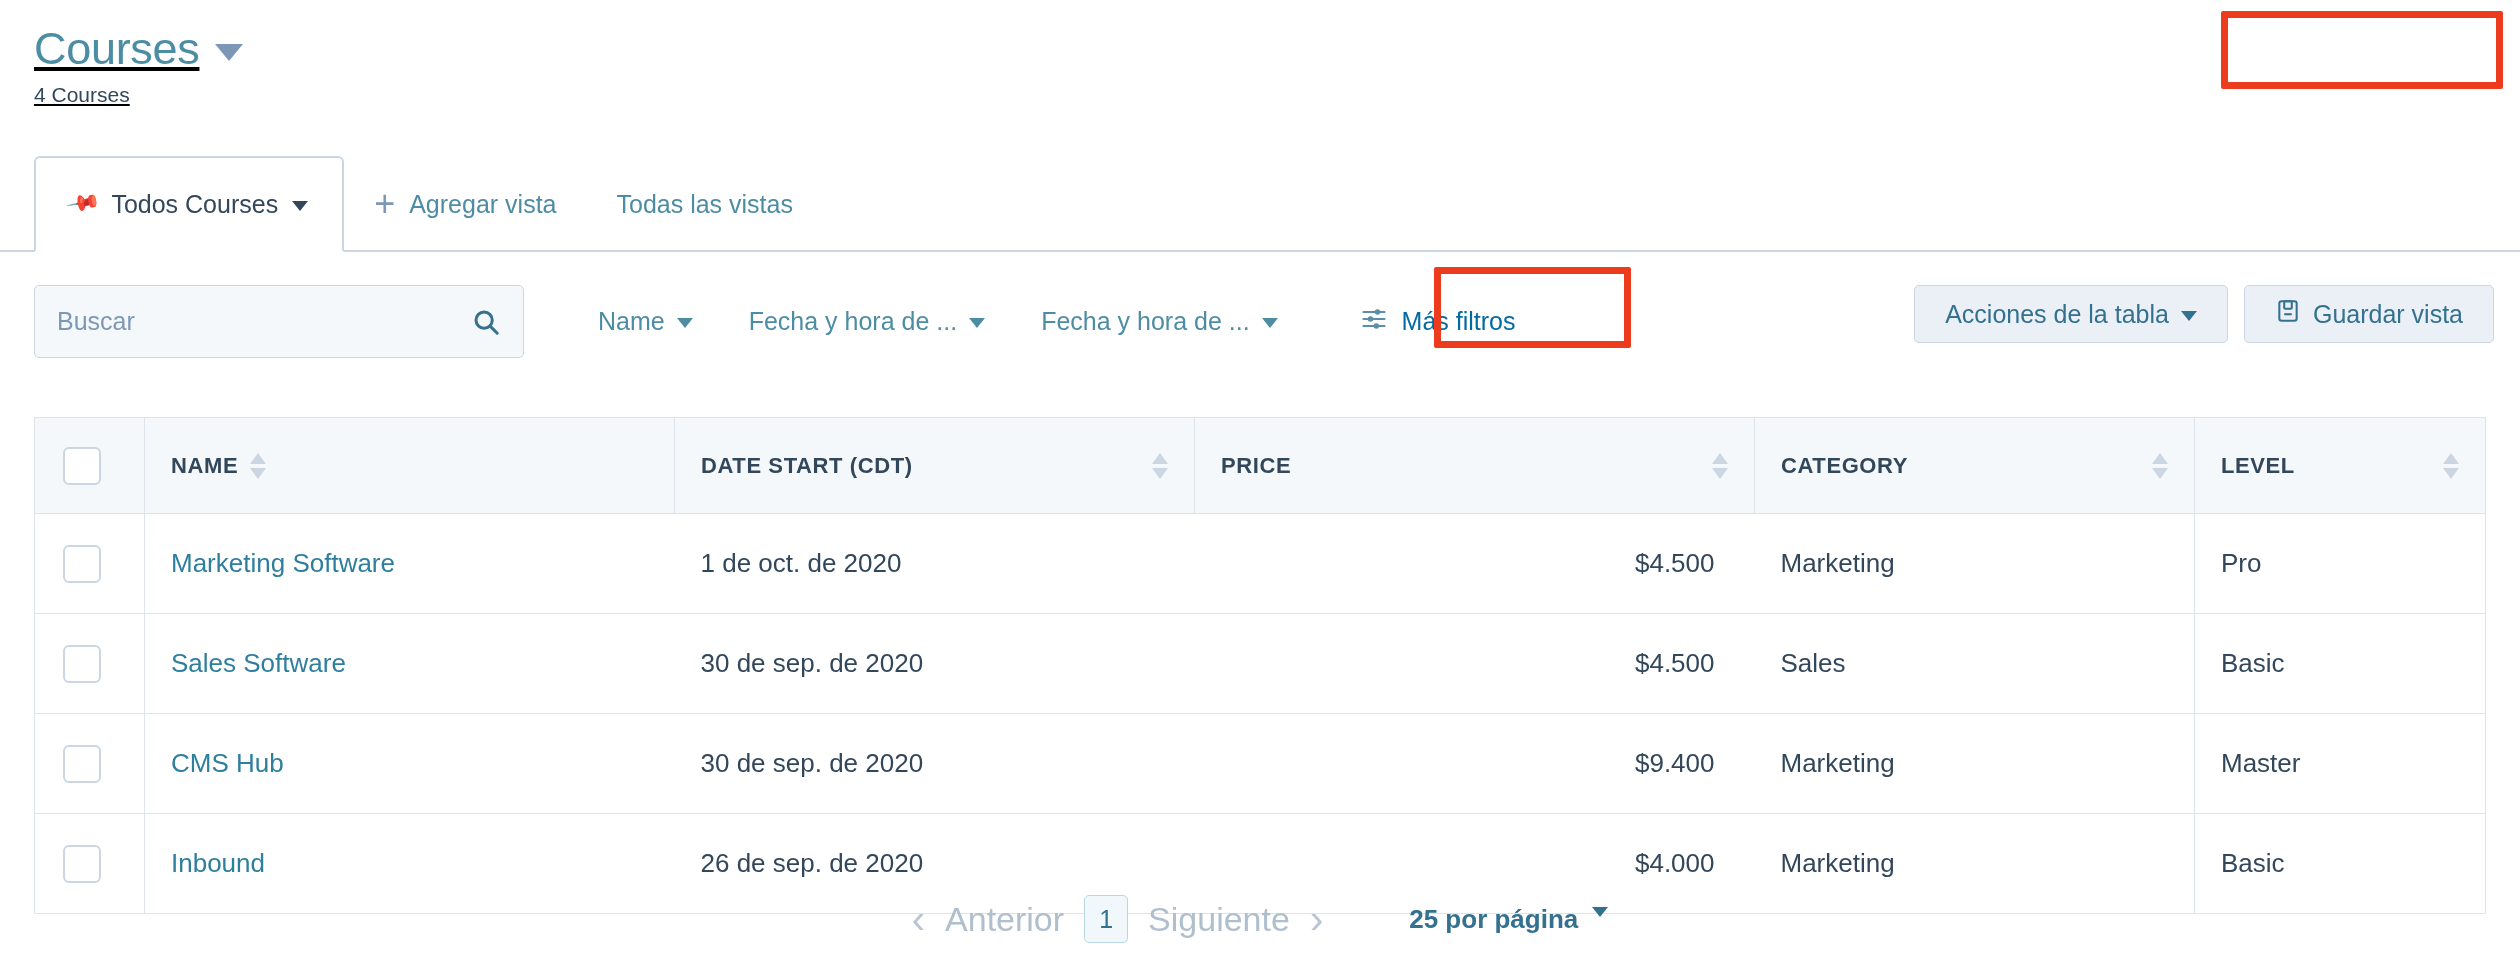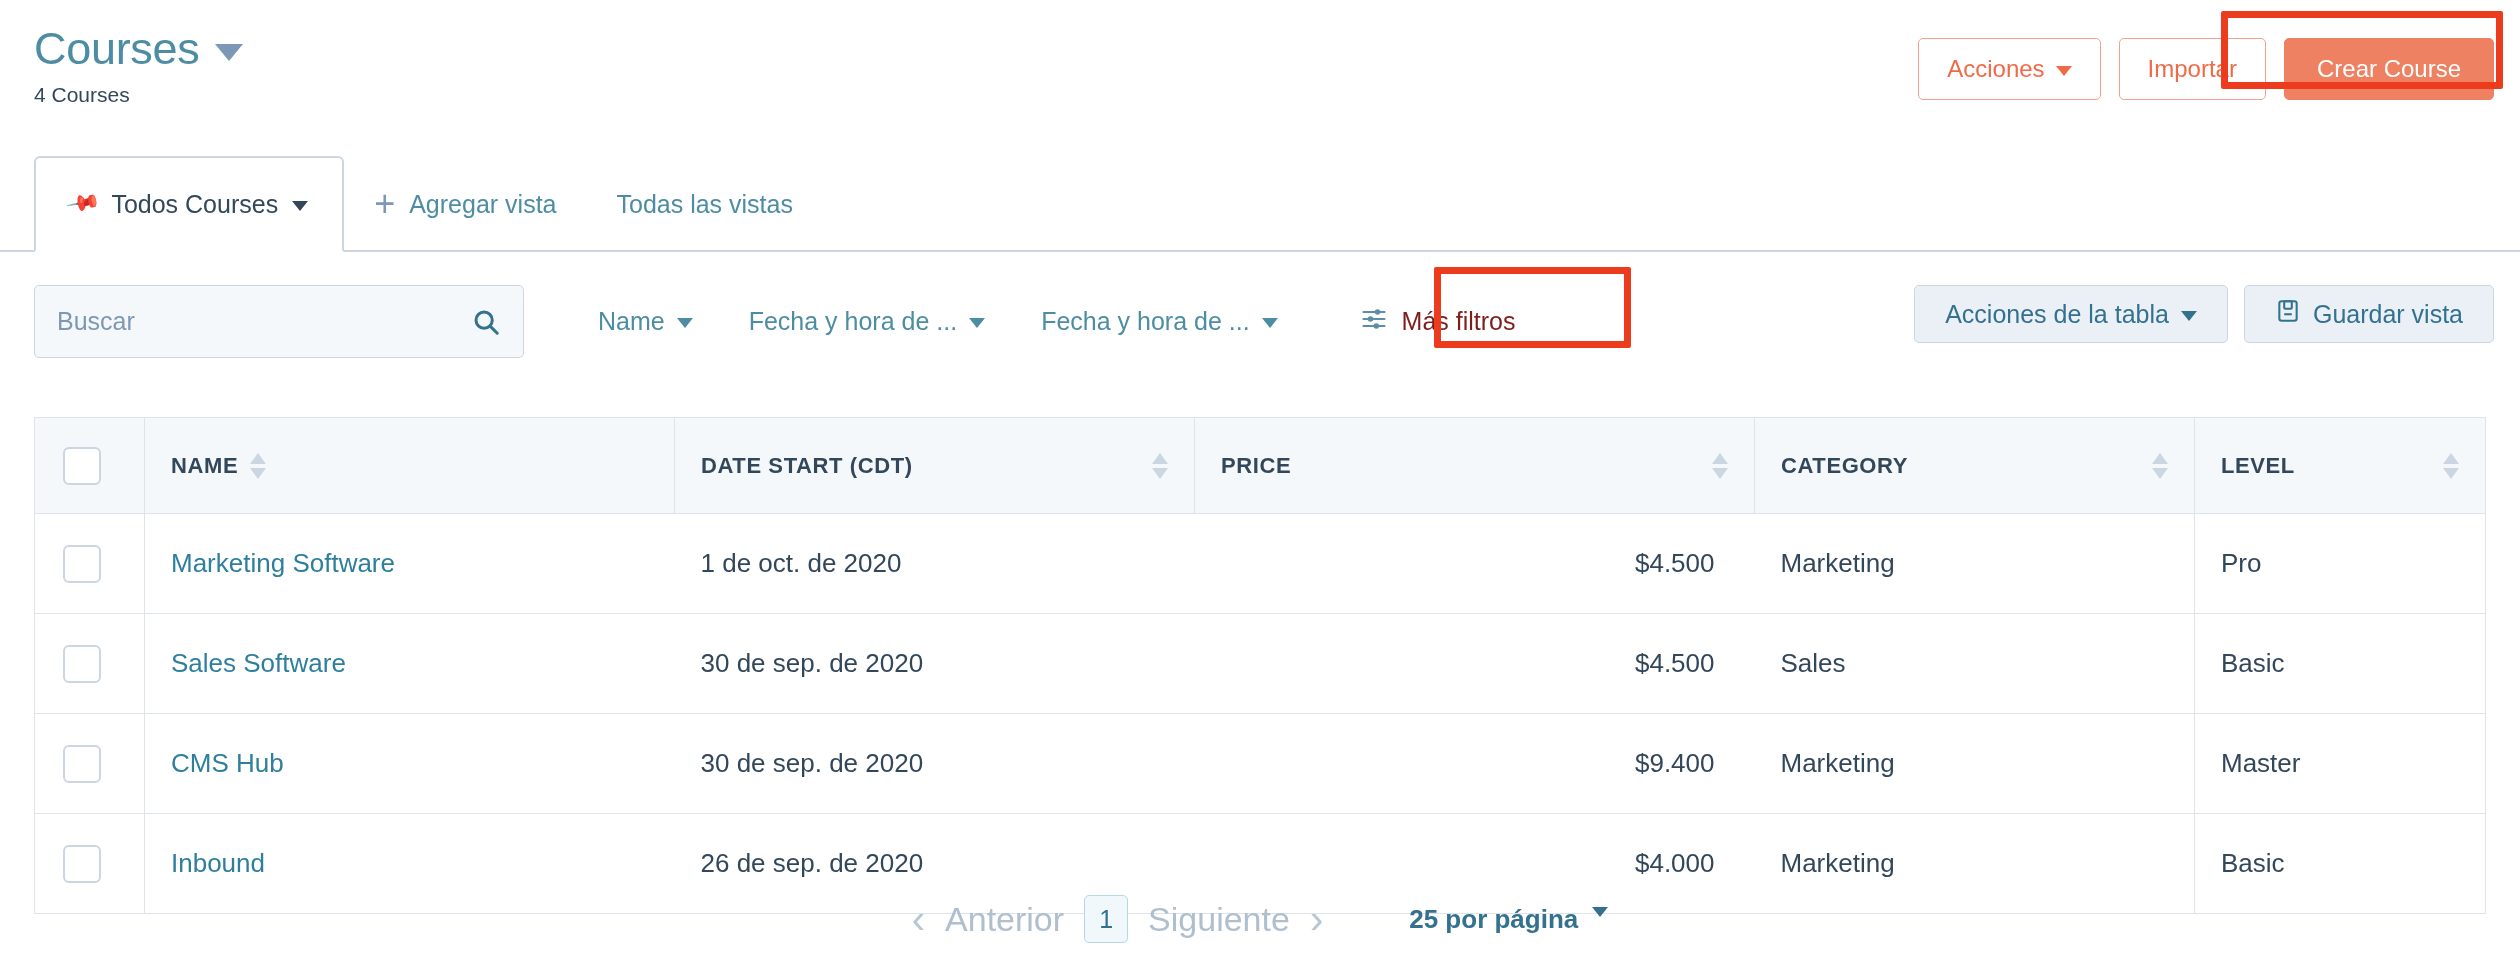--- a/index.html
+++ b/index.html
@@ -6,21 +6,21 @@
   html, body {
     width: 2520px; height: 980px;
     background: #ffffff;
     font-family: "Liberation Sans", sans-serif;
     overflow: hidden;
   }
   .page { position: relative; width: 2520px; height: 980px; background:#fff; }
 
   
   .header { position:absolute; left:0; top:0; width:2520px; height:150px; }
-  .title-block { position:absolute; left:34px; top:26px; }
+  .title-block { position:absolute; left:34px; top:26px;text-decoration:underline; }
   .page-title {
     display:flex; align-items:center; gap:16px;
     color:#4d8da4; font-size:45px; font-weight:400; line-height:1.0;
     letter-spacing:-0.3px;
   }
   .caret-lg {
     width:0;height:0;border-left:14px solid transparent;border-right:14px solid transparent;
     border-top:17px solid #7c98b6; margin-top:7px;
   }
   .page-subtitle { margin-top:12px; color:#33475b; font-size:21px; }
@@ -84,21 +84,21 @@
   .search-icon { color:#33718f; display:flex; }
 
   .filter-links { position:absolute; left:570px; top:0; height:73px; display:flex; align-items:center; gap:0; }
   .filter-link {
     display:flex; align-items:center; gap:12px;
     color:#4d8da4; font-size:25px; padding:0 28px; cursor:pointer; white-space:nowrap;
   }
   .filter-link .caret-sm { border-top-color:#4d8da4; }
   .more-filters {
     display:flex; align-items:center; gap:14px;
-    color:#7f1d1d; font-size:25px; padding:0 26px; margin-left:28px; cursor:pointer; white-space:nowrap;
+    color:#0369a1; font-size:25px; padding:0 26px; margin-left:28px; cursor:pointer; white-space:nowrap;
   }
 
   .table-actions { position:absolute; right:26px; top:0; display:flex; align-items:center; gap:16px; }
   .btn-grey {
     background:#eaf0f6; border:1px solid #cbd6e2; color:#33718f;
     height:58px; padding:0 30px; border-radius:5px; font-size:25px;
     display:inline-flex; align-items:center; gap:12px; cursor:pointer; white-space:nowrap;
   }
   .btn-grey .caret-sm { border-top-color:#33718f; }
 
@@ -176,32 +176,20 @@
 
   <div class="header">
     <div class="title-block">
       <div class="page-title">
         <span>Courses</span>
         <span class="caret-lg"></span>
       </div>
       <div class="page-subtitle">4 Courses</div>
     </div>
 
-    <div class="header-actions">
-      <button class="btn btn-secondary">
-        <span>Acciones</span>
-        <span class="caret-sm"></span>
-      </button>
-      <button class="btn btn-secondary">
-        <span>Importar</span>
-      </button>
-      <button class="btn btn-primary">
-        <span>Crear Course</span>
-      </button>
-    </div>
   </div>
   <div class="highlight-box" id="hl-create"></div>
 
   <div class="tabs-bar">
     <div class="tabs-underline"></div>
     <div class="tabs">
       <div class="tab-active">
         <span class="pin-icon">📌</span>
         <span>Todos Courses</span>
         <span class="caret-sm"></span>

